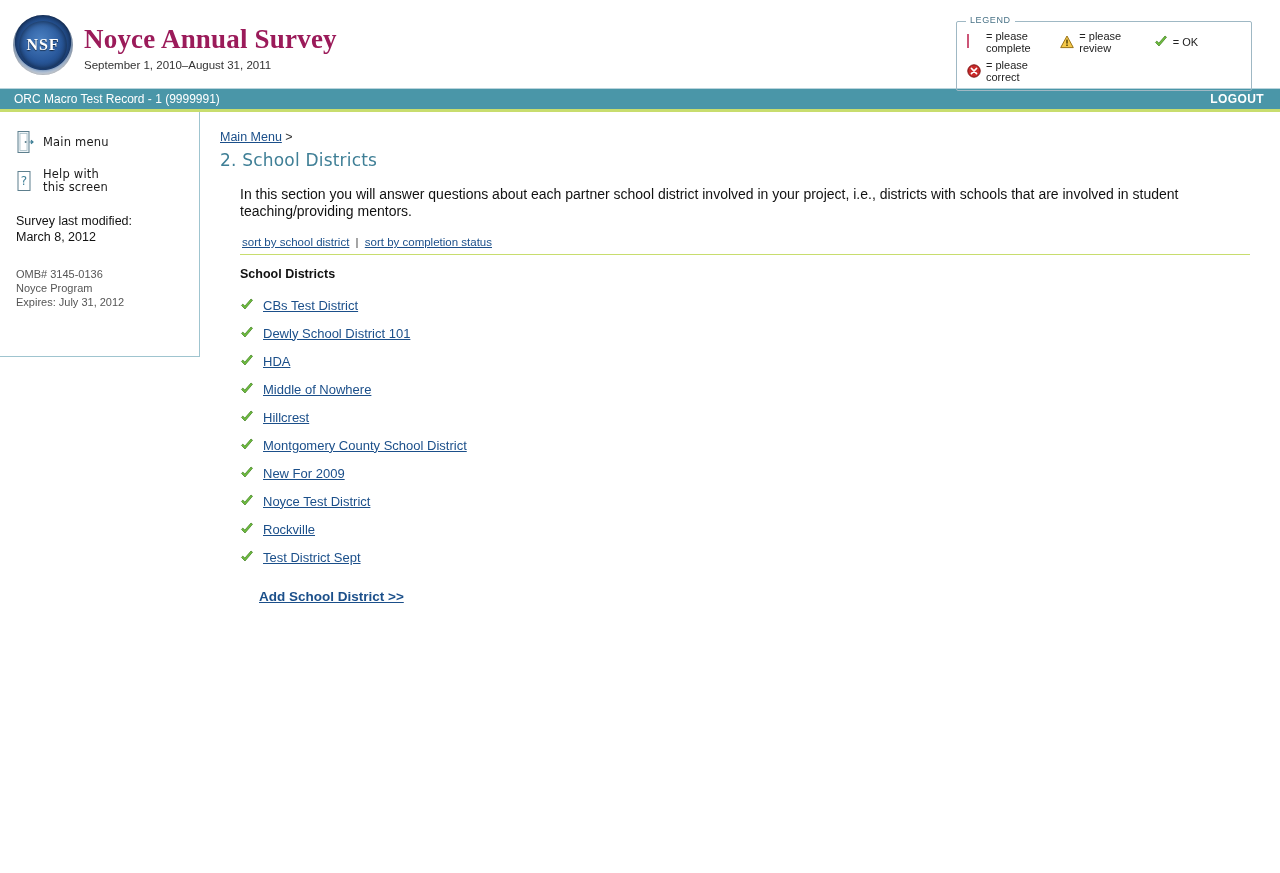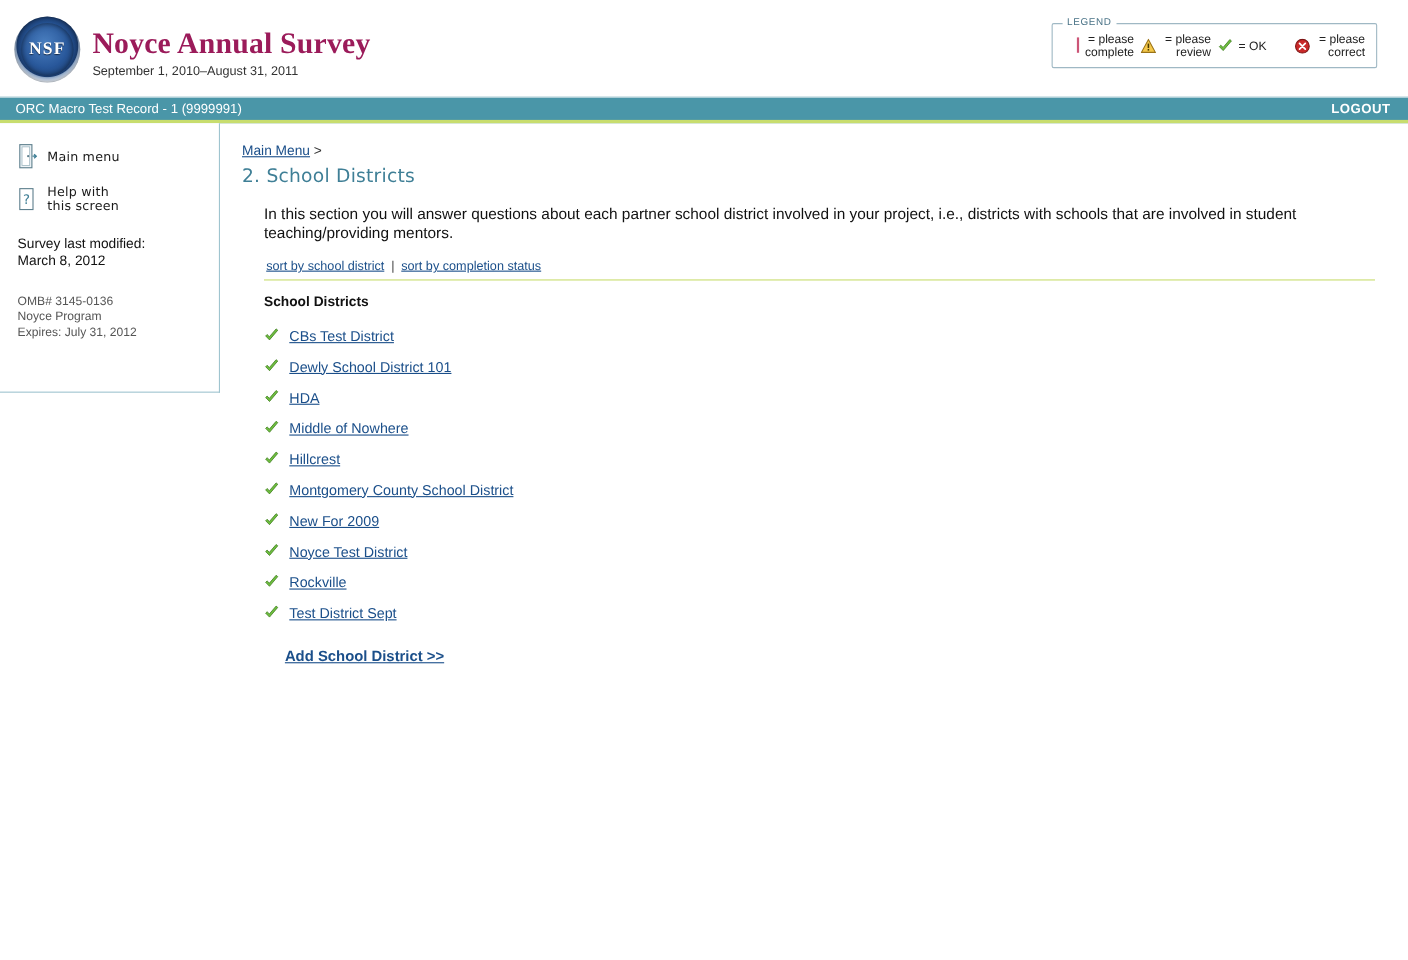--- a/index.html
+++ b/index.html
@@ -75,35 +75,34 @@
   
   .legend {
     position: absolute;
     right: 28px;
     top: 21px;
     width: 296px;
     border: 1px solid #9fb8c4;
     border-radius: 2px;
     padding: 8px 10px 7px 10px;
     box-sizing: border-box;
-    text-align: right;
   }
   .legend-title {
     position: absolute;
     top: -7px;
     left: 9px;
     background: #ffffff;
     padding: 0 4px;
     font-size: 9px;
     color: #4a7387;
     letter-spacing: .6px;
   }
   .legend-grid {
     display: grid;
-    grid-template-columns: 1fr 1fr 1fr 1fr;
+    grid-template-columns: 1fr 1fr 1fr;
     row-gap: 5px;
     column-gap: 6px;
   }
   .legend-item {
     display: flex;
     align-items: center;
     font-size: 11px;
     color: #222;
   }
   .legend-item .lg-icon {

